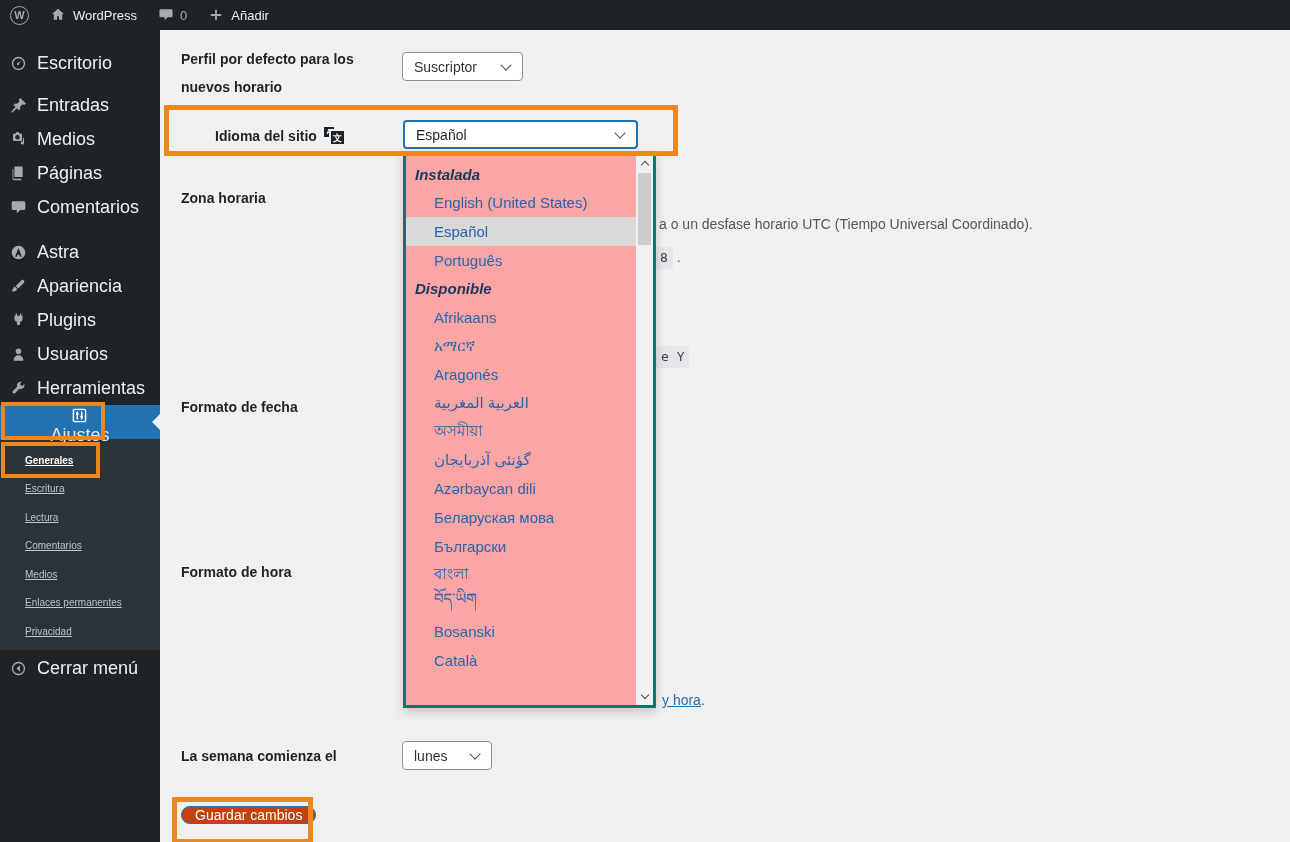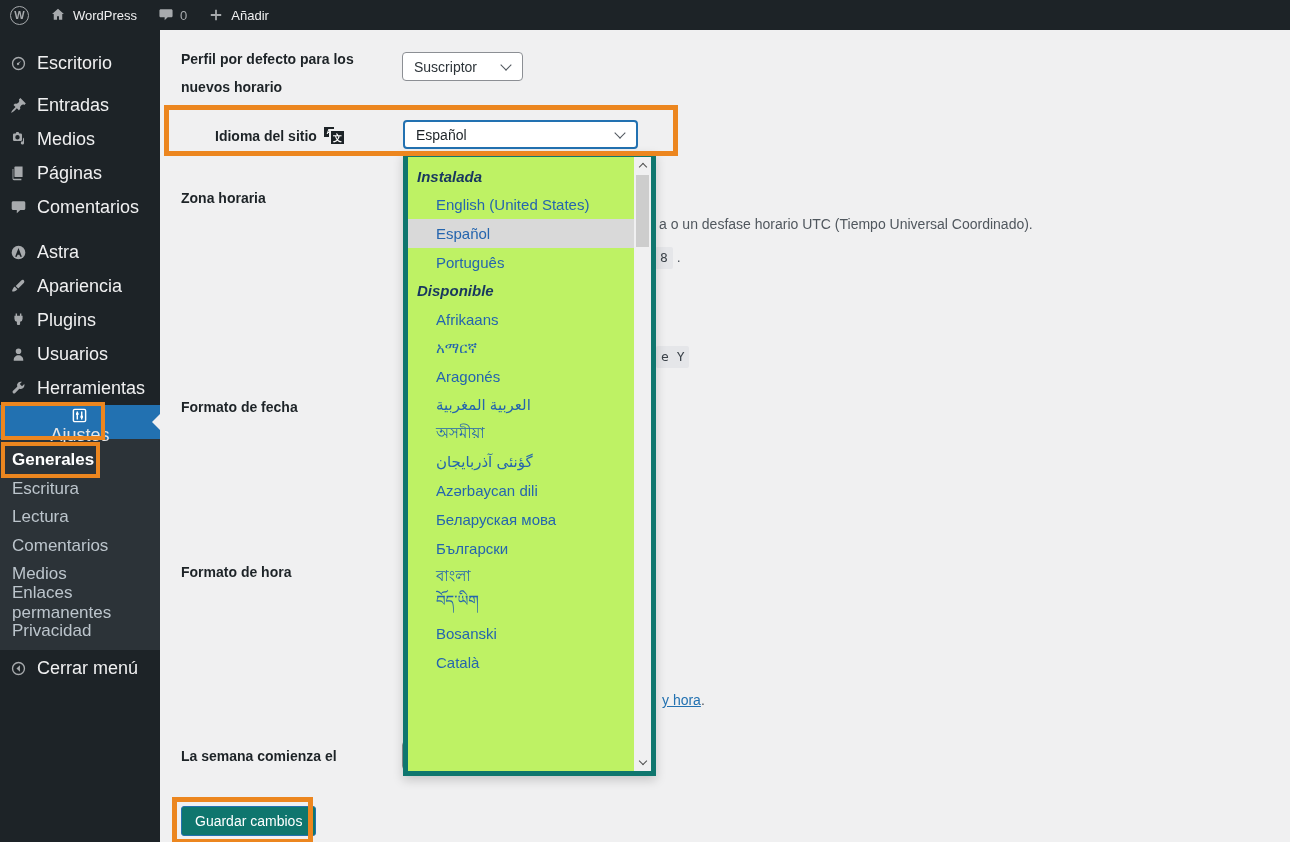--- a/index.html
+++ b/index.html
@@ -24,22 +24,22 @@
     font-size:18px; cursor:pointer; }
   .mi .ico { width:20px; height:20px; margin:0 9px 0 8px; color:#a7aaad;
     display:flex; align-items:center; justify-content:center; flex:none; }
   .mi .ico svg { width:17px; height:17px; }
   .mi.active { background:#2271b1; color:#e5e5e5;flex-direction:column; }
   .mi.active .ico { color:#fff; }
   .mi.active::after { content:""; position:absolute; right:0; top:50%; margin-top:-8px;
     border:8px solid transparent; border-right-color:#f0f0f1; }
   .sep1 { height:8px; } .sep2 { height:11px; } .padtop { height:16px; }
   .submenu { background:#2c3338; padding:7px 0 4px; }
-  .smi { height:28.5px; display:flex; align-items:center; padding-left:12px;
-    color:#bcc5cc; font-size:17px; cursor:pointer; }
+  .smi { height:28.5px; display:flex; align-items:center; padding-left:25px;
+    color:#bcc5cc; font-size:10px; cursor:pointer;text-decoration:underline; }
   .smi.active { color:#fff; font-weight:bold; }
   .collapse-item { margin-top:2px; }
 
   
   .content { position:absolute; left:160px; top:30px; width:1130px; height:812px; background:#f0f0f1; }
   .flabel { position:absolute; font-size:14px; font-weight:bold; color:#1d2327; line-height:20px; }
   .flabel.twoline { line-height:28px; }
   .desc { position:absolute; font-size:14px; color:#50575e; line-height:20px; }
   .code { display:inline-block; background:#e5e6e9; color:#3c434a; border-radius:2px;
     font-family:"DejaVu Sans Mono",monospace; font-size:13px; padding:1px 5px; }
@@ -54,38 +54,38 @@
 
   
   .trans-icon { position:relative; width:22px; height:18px; margin-left:7px; flex:none; }
   .trans-back { position:absolute; left:0; top:0; width:10px; height:10px; background:#1d2327;
     color:#fff; font-size:7px; font-weight:bold; display:flex; align-items:center; justify-content:center; }
   .trans-front { position:absolute; left:7px; top:4px; width:13px; height:13px; background:#1d2327;
     color:#fff; font-size:9px; display:flex; align-items:center; justify-content:center;
     outline:2px solid #f0f0f1; }
 
   
-  .dd-panel { position:absolute; left:243px; top:122px; width:253px; height:624px;
-    background:#bef264; border:5px solid #0f766e; box-shadow:0 4px 10px rgba(0,0,0,.18); z-index:20; }
+  .dd-panel { position:absolute; left:243px; top:122px; width:253px; height:556px;
+    background:#fca5a5; border:3px solid #0f766e; box-shadow:0 4px 10px rgba(0,0,0,.18); z-index:20; }
   .dd-list { position:absolute; left:0; top:0; right:17px; bottom:0; padding-top:5px; overflow:hidden; }
   .dd-row { height:28.6px; display:flex; align-items:center; font-size:15px; cursor:pointer; }
   .dd-group { font-weight:bold; font-style:italic; color:#18375f; padding-left:9px; cursor:default; }
   .dd-opt { color:#2565ae; padding-left:28px; }
   .dd-opt.sel { background:#d9d9d9; }
   .dd-scroll { position:absolute; right:0; top:0; bottom:0; width:17px; background:#f0f0f1; }
   .dd-arrow { position:absolute; left:0; width:17px; height:17px; display:flex;
     align-items:center; justify-content:center; cursor:pointer; }
   .dd-arrow.up { top:0; } .dd-arrow.down { bottom:0; }
   .achev { width:6px; height:6px; border-right:1.5px solid #505050; border-bottom:1.5px solid #505050; }
   .achev.up { transform:rotate(-135deg); margin-top:3px; }
   .achev.down { transform:rotate(45deg); margin-bottom:3px; }
   .dd-thumb { position:absolute; left:2px; width:13px; top:18px; height:72px; background:#cdcdcd; cursor:pointer; }
 
-  .btn-primary { position:absolute; left:21px; top:776px; height:30px; padding:0 13px;
-    background:#0f766e; border:1px solid #2271b1; border-radius:3px; color:#fff; font-size:14px;
+  .btn-primary { position:absolute; left:21px; top:776px; height:18px; padding:0 13px;
+    background:#c2410c; border:1px solid #2271b1; border-radius:9px; color:#fff; font-size:14px;
     display:flex; align-items:center; cursor:pointer; }
 
   
   .annot { position:absolute; border:4px solid #ec861f; pointer-events:none; z-index:50; }
   .annot.thick { border-width:5px; }
 </style>
 </head>
 <body>
 
 <div class="page">

